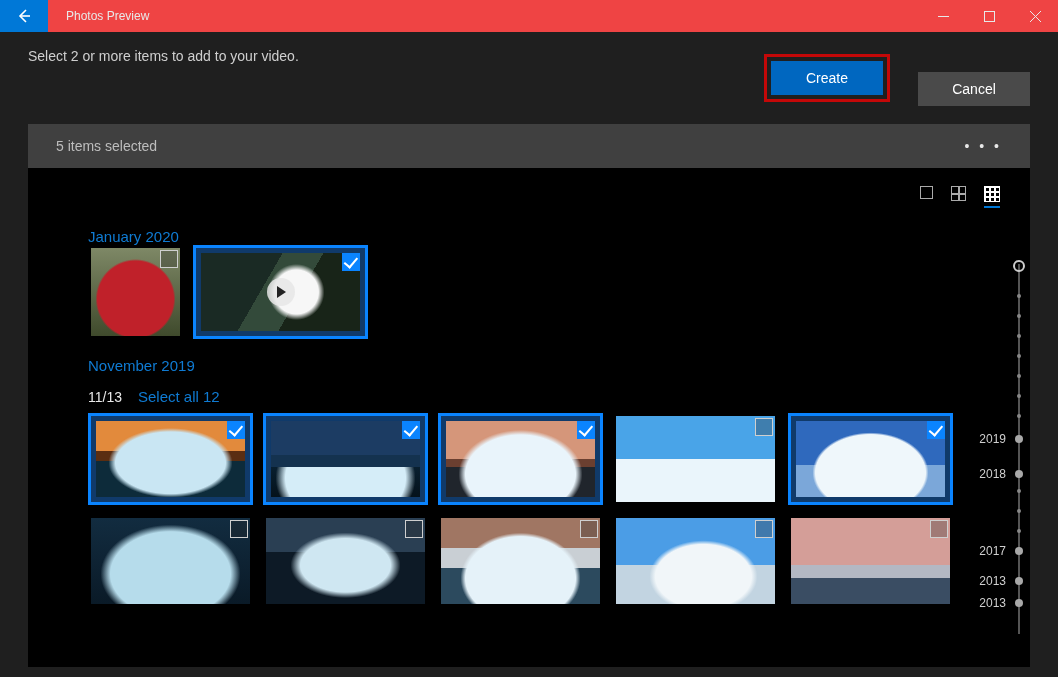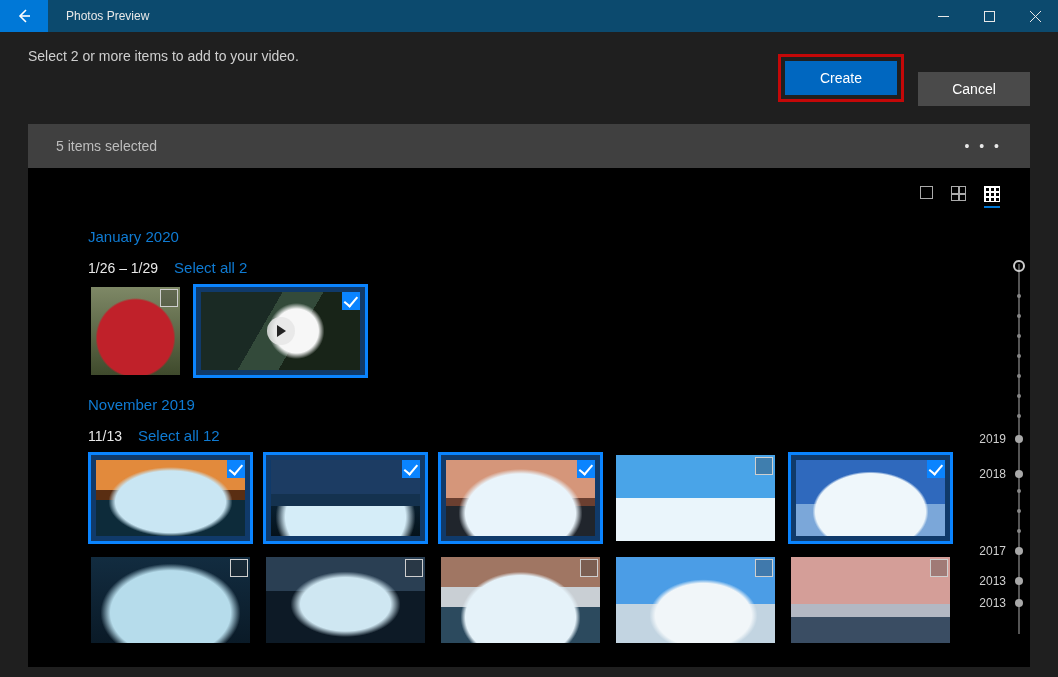--- a/index.html
+++ b/index.html
@@ -7,21 +7,21 @@
   body {
     background: #1f1f1f;
     font-family: "Segoe UI", Arial, sans-serif;
     color: #fff;
     user-select: none;
   }
 
   
   .titlebar {
     height: 32px;
-    background: #0c4a6e;
+    background: #ef4444;
     display: flex;
     align-items: center;
   }
   .back-btn {
     width: 48px; height: 32px;
     background: #0078d7;
     display: flex; align-items: center; justify-content: center;
     color: #fff;
   }
   .app-title { font-size: 12px; margin-left: 18px; color: #e8e8e8; }
@@ -35,21 +35,21 @@
 
   
   .header {
     padding: 14px 28px 18px 28px;
     display: flex;
     align-items: flex-start;
   }
   .header-left { flex: 1; }
   .page-title { font-size: 34px; font-weight: 300; }
   .page-subtitle { font-size: 14px; color: #cfcfcf; margin-top: 2px; }
-  .header-right { display: flex; gap: 14px; align-items: flex-start; padding-top: 8px; }
+  .header-right { display: flex; gap: 28px; align-items: flex-start; padding-top: 8px; }
   .btn {
     height: 34px; width: 112px;
     display: flex; align-items: center; justify-content: center;
     font-size: 14px;
     color: #fff;
   }
   .btn-create { background: #0067c0; }
   .btn-frame { padding: 4px; border: 3px solid #c40808; }
   .btn-cancel { background: #4a4a4a; }
 
@@ -277,24 +277,20 @@
           <div class="cell"></div>
       <div class="cell"></div>
           <div class="cell"></div>
           <div class="cell"></div>
     </div>
   </div>
   <div class="vt-underline"></div>
 
   <div class="section">
     <div class="group-heading">January 2020</div>
-    <div class="date-row">
-      <span class="date-label">1/26 – 1/29</span>
-      <span class="select-all">Select all 2</span>
-    </div>
     <div class="thumb-row">
       <div class="thumb tall">
         <div class="img apple"></div>
         <div class="chk"></div>
       </div>
       <div class="thumb sel" style="width:175px;height:94px">
         <div class="img stream"></div>
         <div class="play-circle"></div>
         <div class="chk"></div>
       </div>

